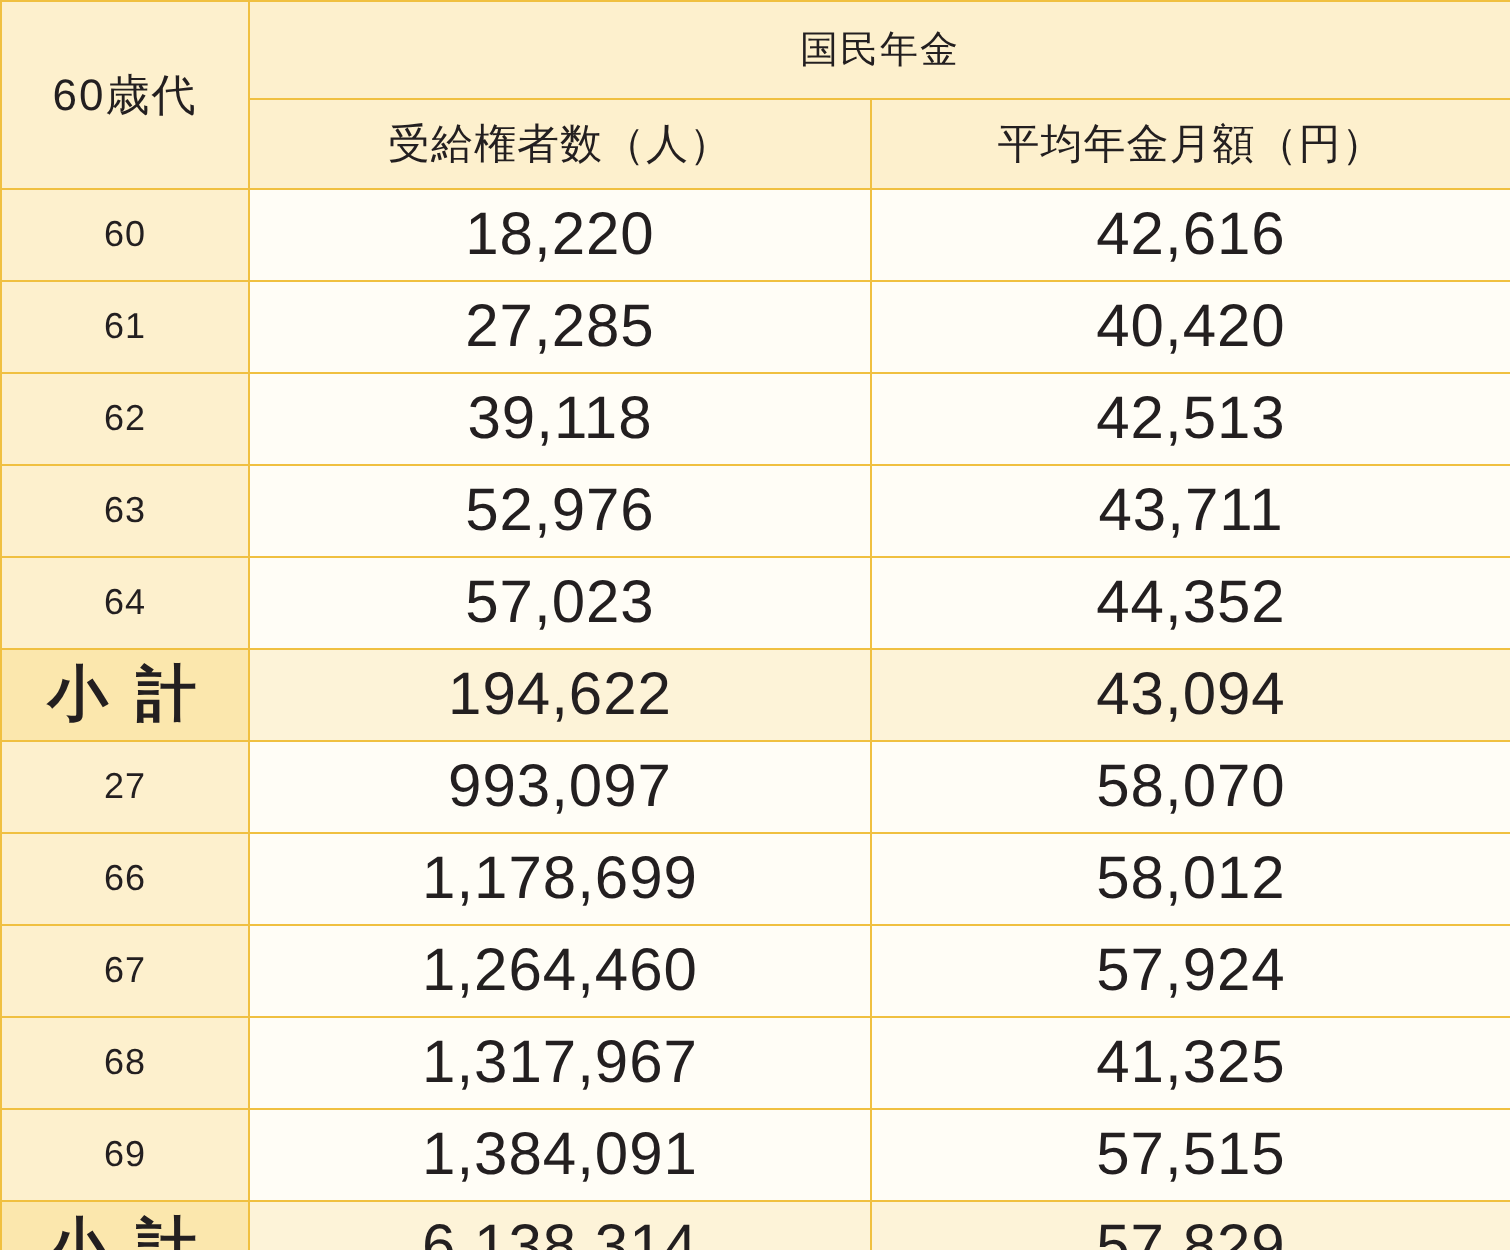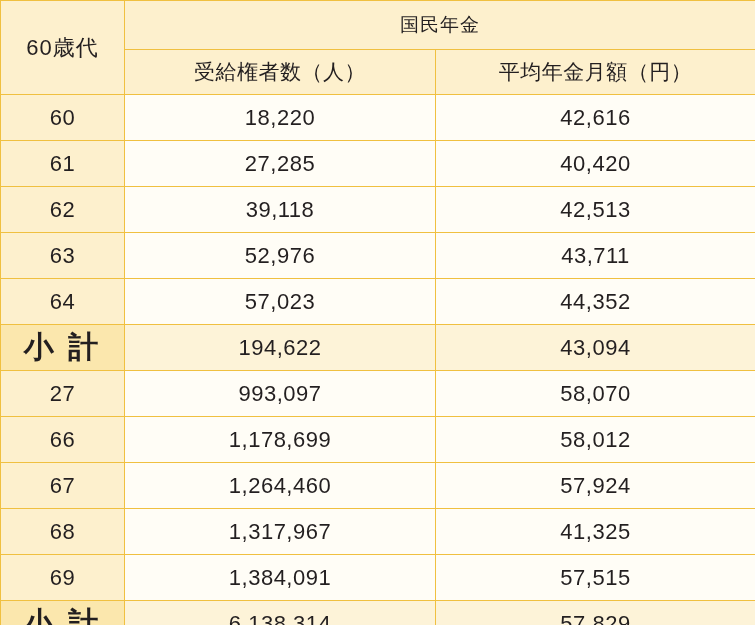--- a/index.html
+++ b/index.html
@@ -50,27 +50,27 @@
   }
   .hdr-sub {
     background: #fdf0cd;
     font-size: 21px;
     height: 42px;
     letter-spacing: 0.5px;
   }
   
   td.age-cell {
     background: #fdf0cd;
-    font-size: 22px;
+    font-size: 18px;
     height: 43px;
     letter-spacing: 0.5px;
   }
   td.val-cell {
     background: #fffdf6;
-    font-size: 22px;
+    font-size: 30px;
     height: 43px;
     letter-spacing: 0.5px;
   }
   tr.subtotal td.age-cell {
     background: #fbe7ad;
     font-size: 30px;
     letter-spacing: 3px;
     font-weight: bold;
   }
   tr.subtotal td.val-cell {

